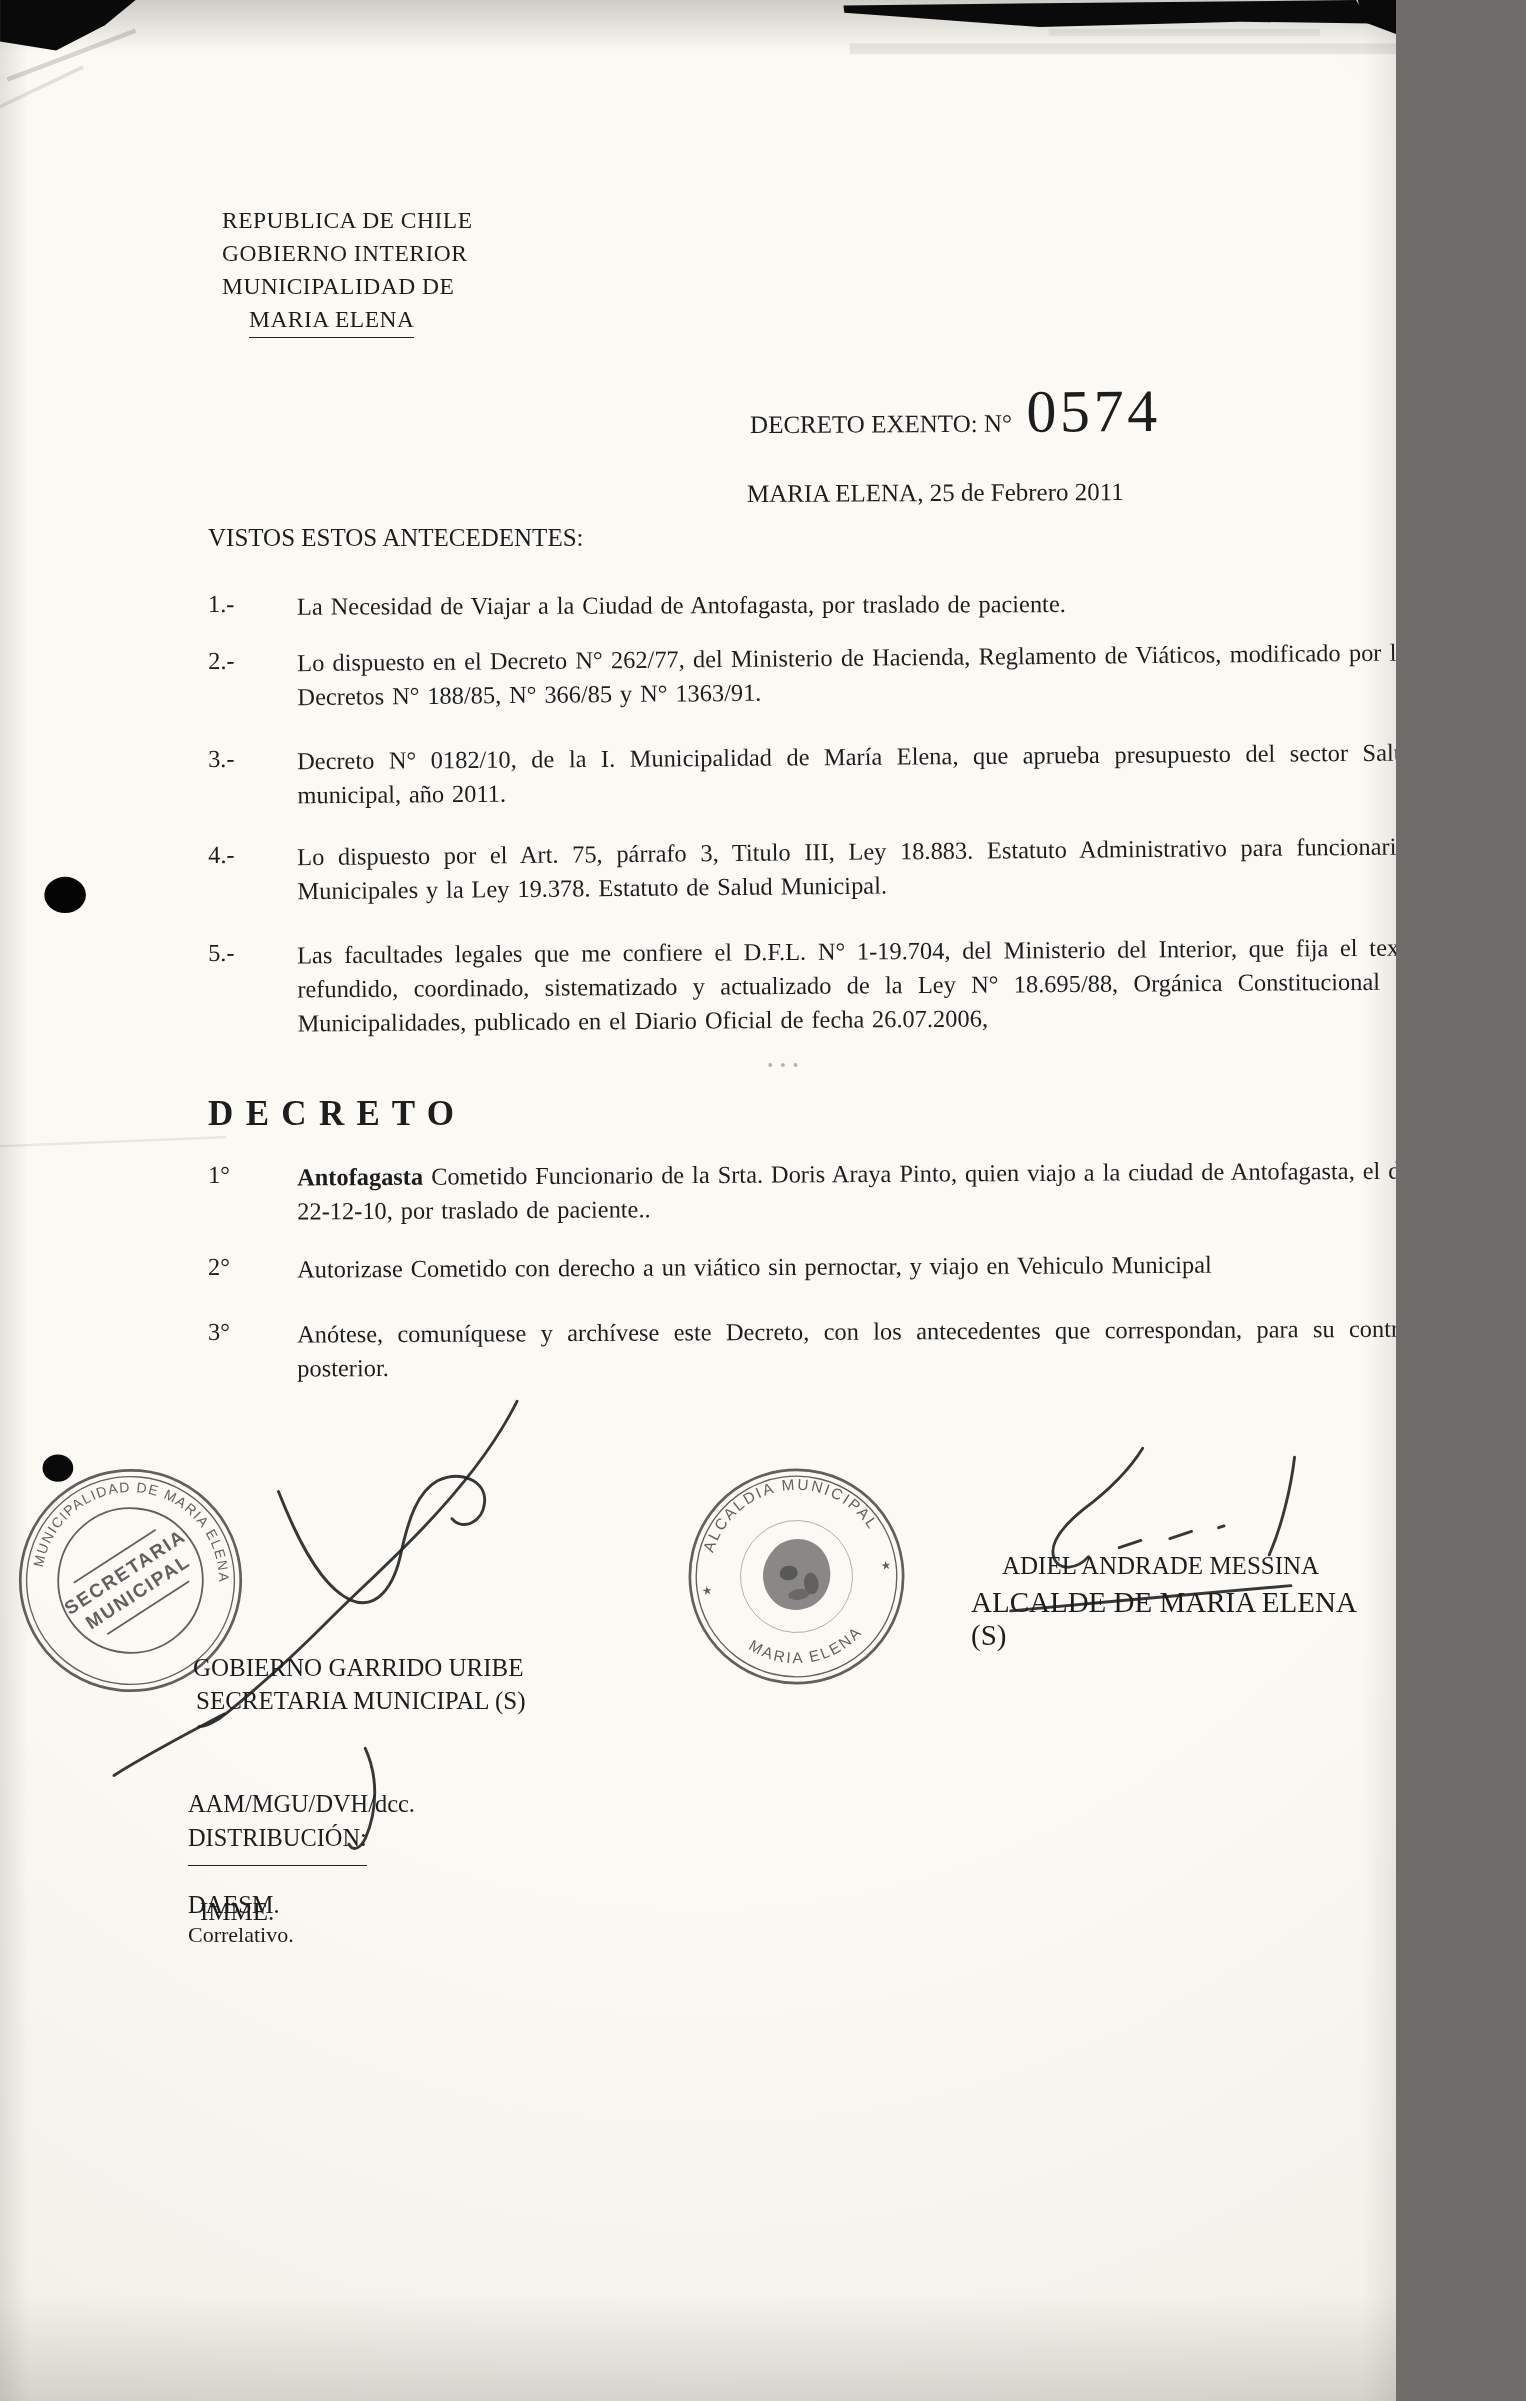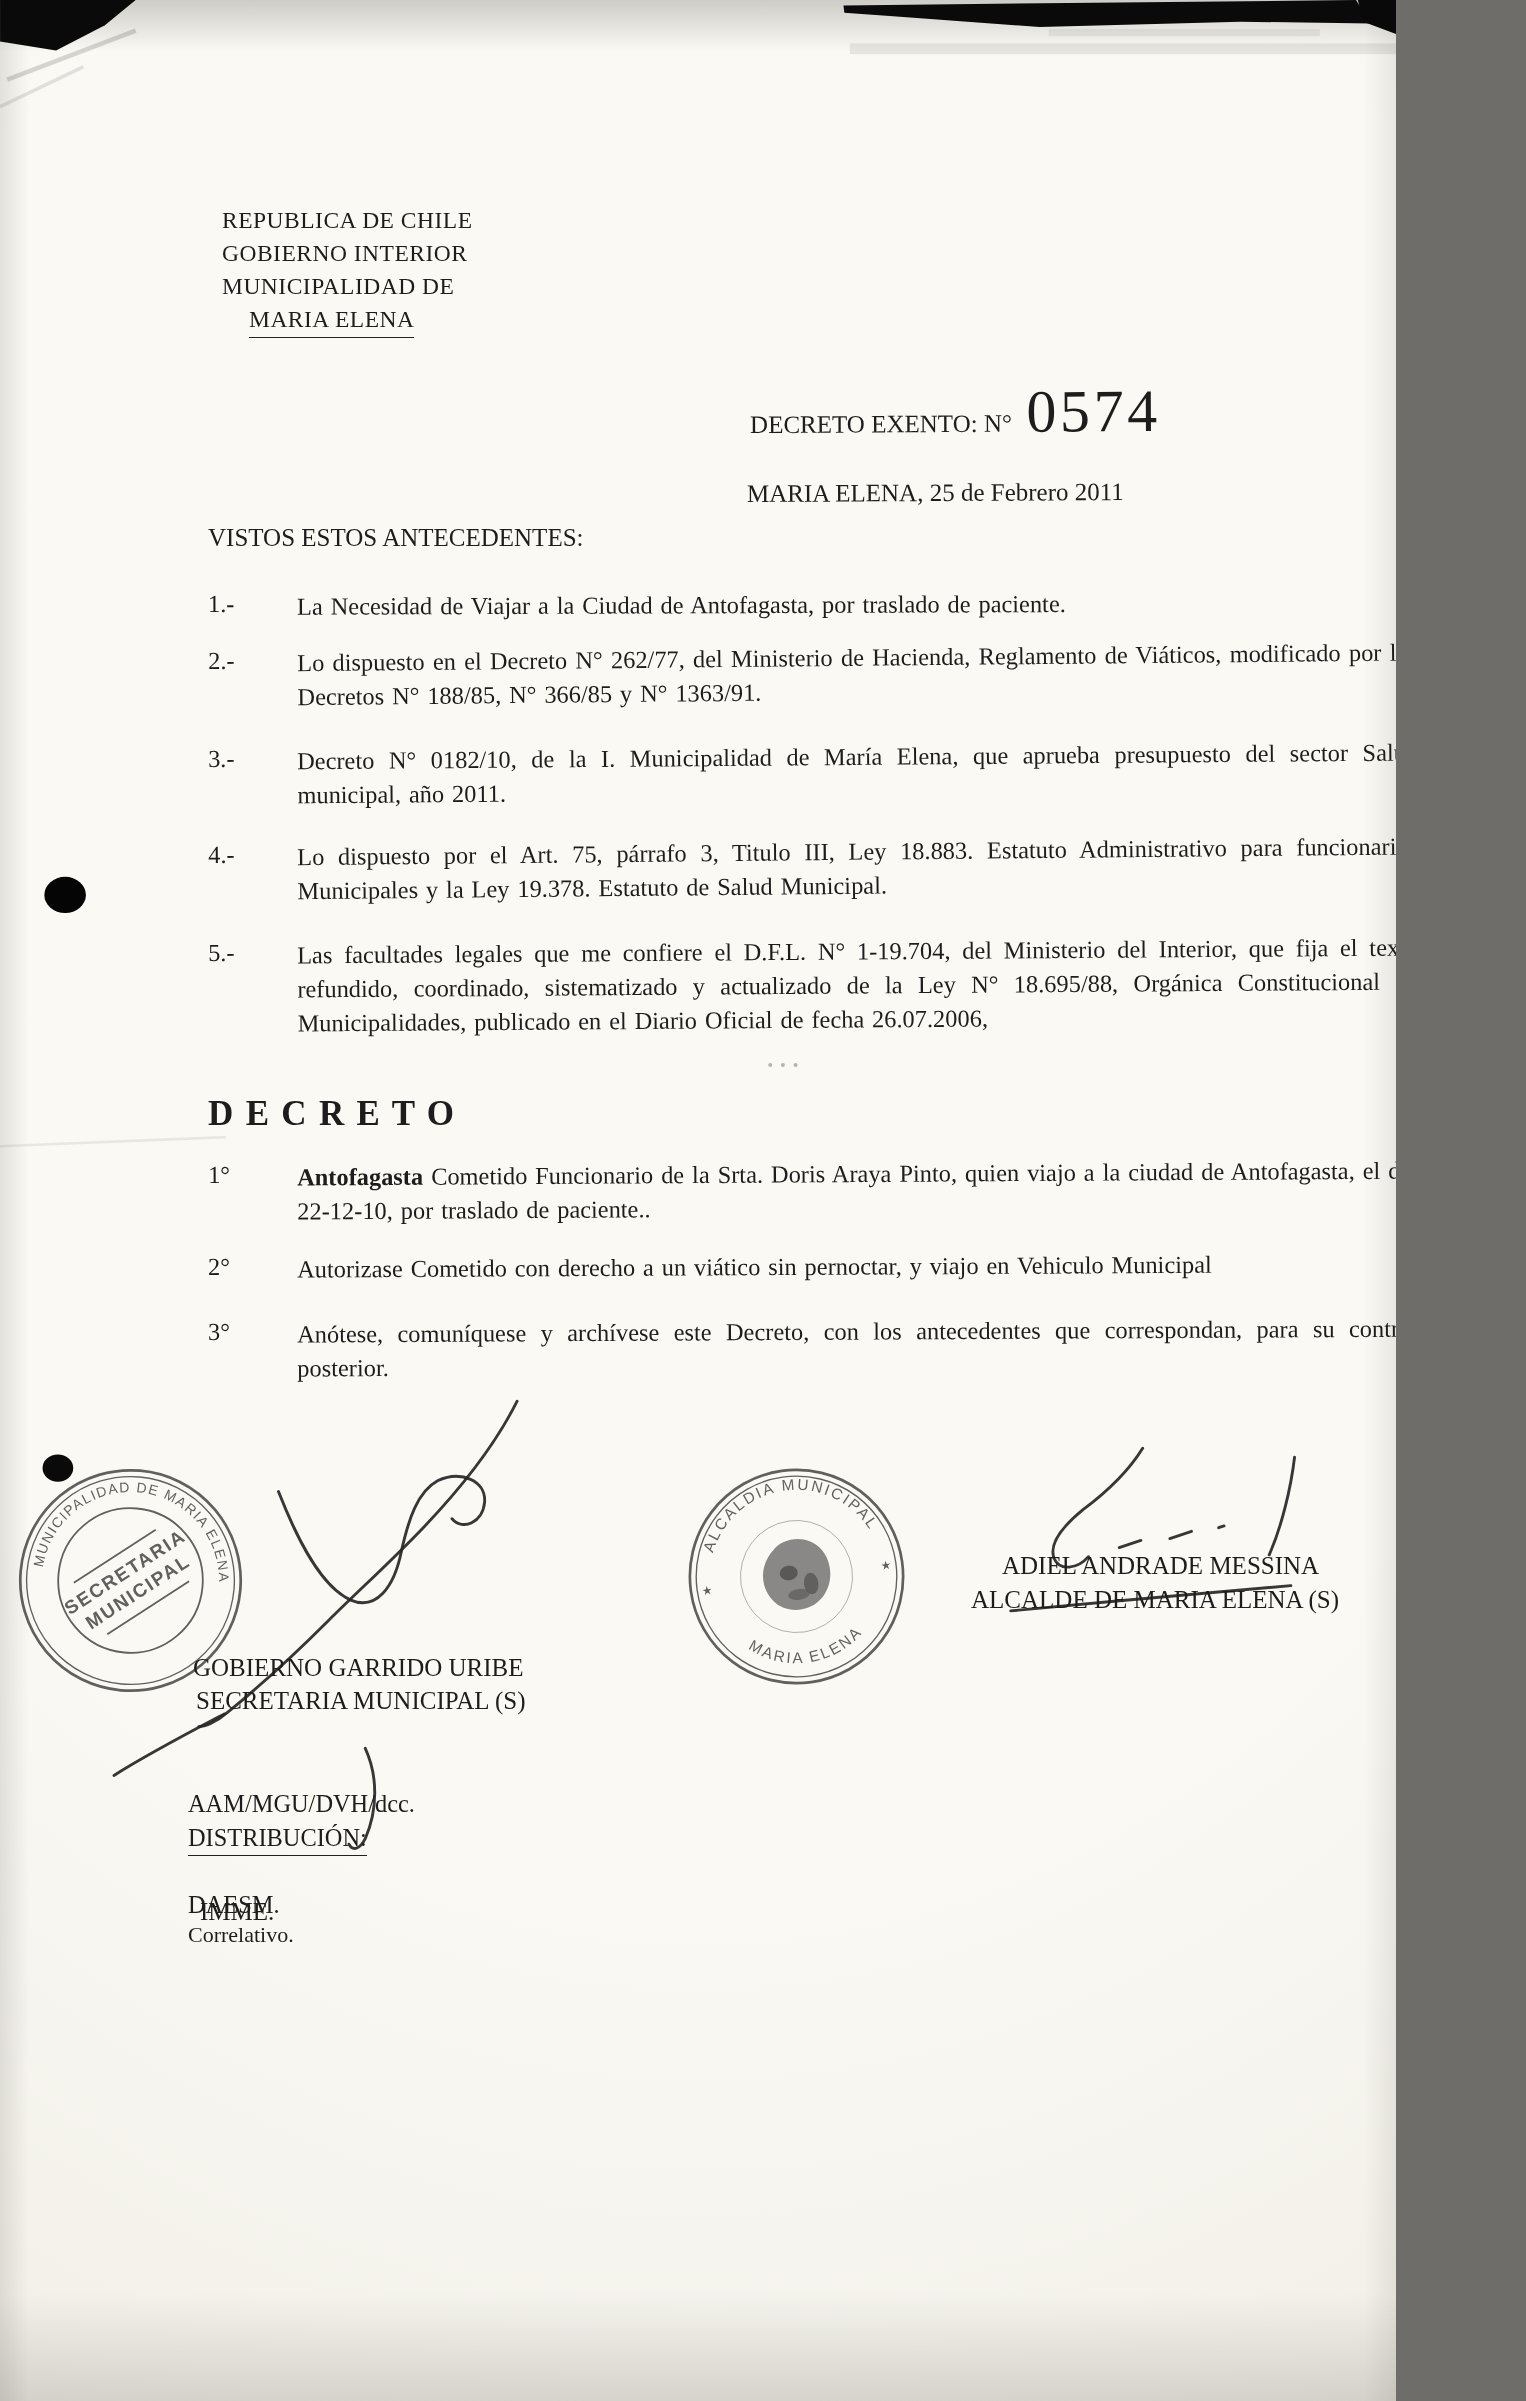--- a/index.html
+++ b/index.html
@@ -32,26 +32,26 @@
   .i2{top:647px; transform:rotate(-0.55deg);}
   .i3{top:745px; transform:rotate(-0.45deg);}
   .i4{top:841px; transform:rotate(-0.55deg);}
   .i5{top:939px; transform:rotate(-0.4deg);}
   .decreto-title{left:208px; top:1094px; font-size:35px; font-weight:bold; letter-spacing:1.8px;}
   .d1{top:1161px; transform:rotate(-0.35deg);}
   .d2{top:1253px; transform:rotate(-0.3deg);}
   .d3{top:1318px; transform:rotate(-0.3deg);}
   
   .mayor-name{left:1002px; top:1552px; font-size:25px;}
-  .mayor-title{left:971px; top:1586px; font-size:25px;}
+  .mayor-title{left:971px; top:1586px; font-size:29px;}
   .secretary-name{left:193px; top:1654px; font-size:25px;}
   .secretary-title{left:184px; top:1687px; font-size:25px;margin-left:12px;}
   .f-initials{left:188px; top:1790px; font-size:24.4px;}
   .f-dist{left:188px; top:1824px; font-size:24.4px;}
-  .f-dist span{display:inline-block; border-bottom:1.8px solid #222; padding-bottom:3px;}
+  .f-dist span{display:inline-block; border-bottom:1.8px solid #222; padding-bottom:13px;}
   .f-imme{left:200px; top:1858px; font-size:25px;margin-top:40px;}
   .f-daesm{left:188px; top:1891px; font-size:24.4px;}
   .f-corr{left:188px; top:1922px; font-size:22px;}
   
   .stamp{position:absolute; opacity:.82;}
   .stamp-left{left:-5.4px; top:1445px; transform:rotate(5deg);}
   .stamp-center{left:670px; top:1450px; transform:rotate(-8deg);}
   .stamp text{font-family:"Liberation Sans","DejaVu Sans",sans-serif; fill:#3f3f3f;}
   .stamp circle{fill:none; stroke:#3f3f3f;}
   .stamp line{stroke:#3f3f3f;}

